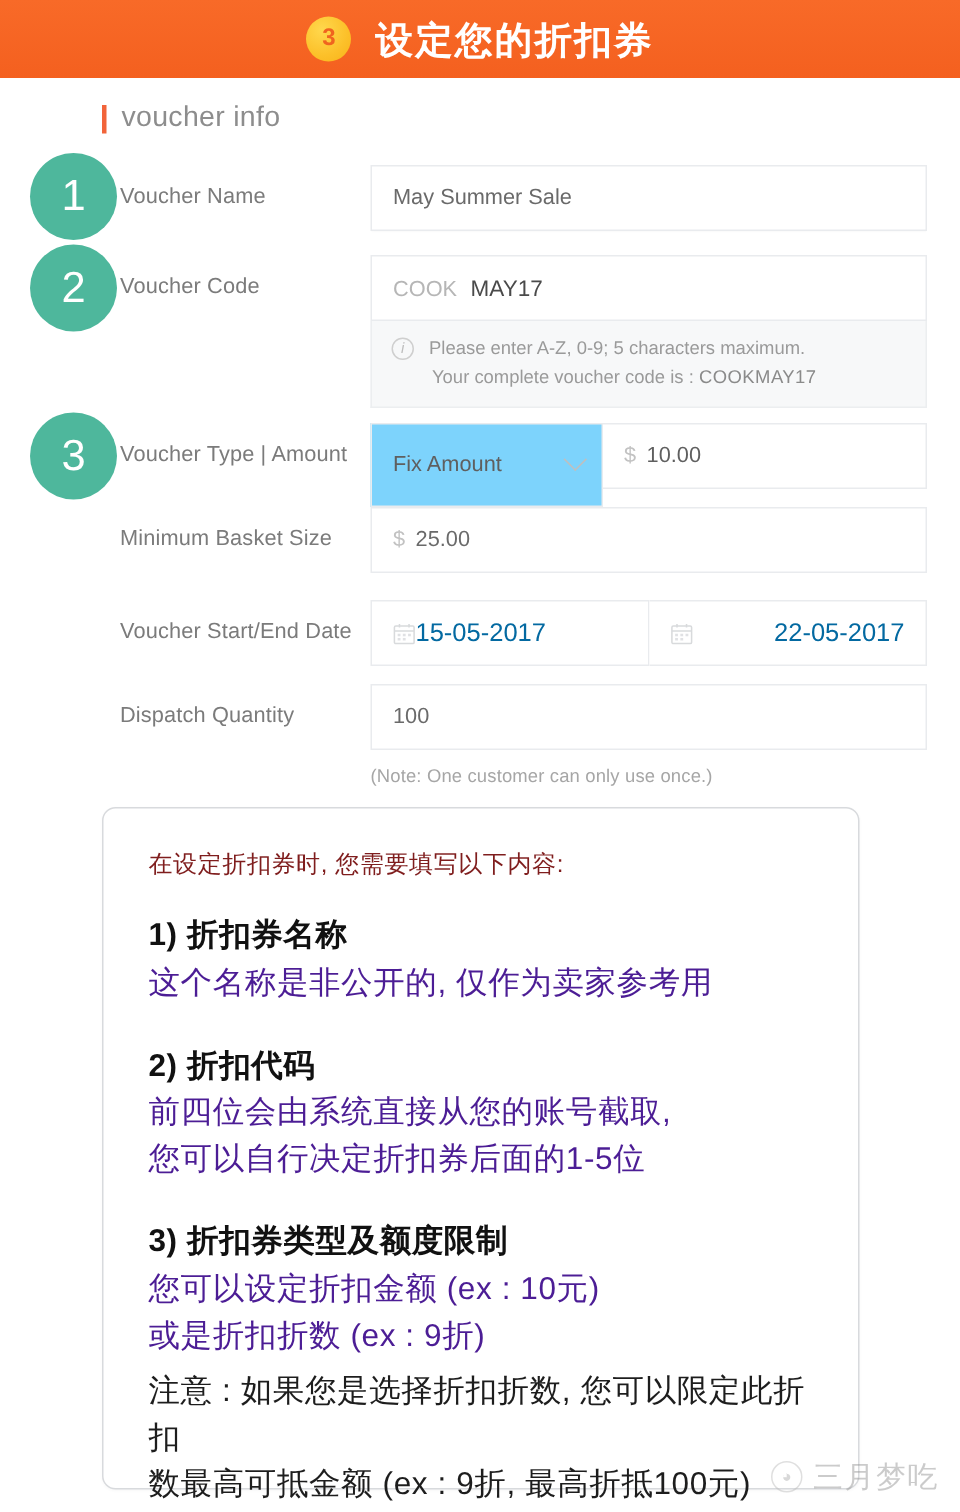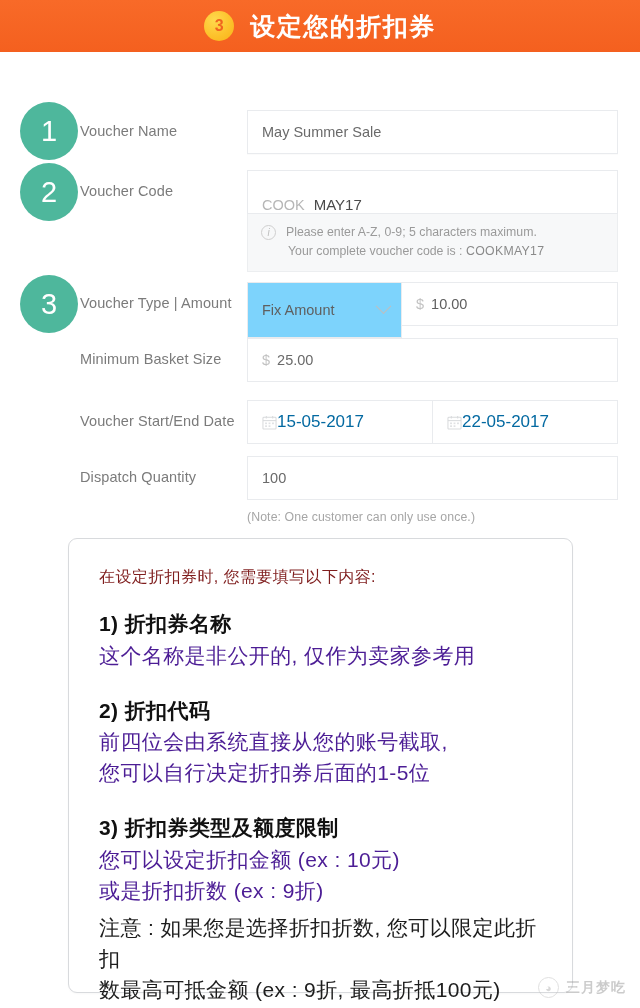--- a/index.html
+++ b/index.html
@@ -111,21 +111,21 @@
   }
   .input-box {
     position: absolute;
     left: 247px;
     width: 371px;
     height: 44px;
     border: 1px solid #e9ebee;
     background: #ffffff;
     display: flex;
     align-items: center;
-    padding: 0 14px;
+    padding: 12px 14px;
     font-size: 14.5px;
     color: #6a6a6a;
   }
   .input-box.shadowed { box-shadow: 0 1px 1px rgba(0,0,0,0.015); }
 
   .prefix { color: #b6b6b6; margin-right: 9px; font-size: 14.5px; }
   .value-strong { color: #4a4a4a; font-size: 15px; }
 
   
   .hint-box {
@@ -199,21 +199,21 @@
     height: 44px;
     border: 1px solid #e9ebee;
     background: #ffffff;
     display: flex;
     align-items: center;
     padding: 0 14px;
     font-size: 17px;
     color: #0369a1;
   }
   .date-l { left: 247px; width: 186px; }
-  .date-r { left: 433px; width: 185px; border-left: none; }
+  .date-r { left: 433px; width: 185px; border-left: none; justify-content: space-between; }
   .cal-icon { flex: 0 0 auto; opacity: .55; }
 
   .note {
     position: absolute;
     left: 247px;
     font-size: 12.3px;
     color: #a6a6a6;
     letter-spacing: .1px;
   }
 
@@ -270,34 +270,38 @@
     opacity: .45;
     z-index: 5;
   }
   .wm-icon {
     width: 21px; height: 21px;
     border-radius: 50%;
     border: 1px solid #b9b9b9;
     display: flex; align-items: center; justify-content: center;
     font-size: 11px; color: #a9a9a9;
   }
-  .wm-text { font-size: 14px; color: #8e8e8e; letter-spacing: 1px; font-weight: bold; }
+  .wm-text { font-size: 20px; color: #8e8e8e; letter-spacing: 1px; }
 </style>
 </head>
 <body>
 
 <div class="page">
 
   <div class="header">
     <div class="step-badge">3</div>
     <div class="header-title">设定您的折扣券</div>
   </div>
 
   <div class="form-wrap">
 
+    <div class="section-title">
+      <span class="section-bar"></span>
+      <span class="section-title-text">voucher info</span>
+    </div>
 
     <div class="circle-step c1">1</div>
     <div class="circle-step c2">2</div>
     <div class="circle-step c3">3</div>
 
     <div class="row" style="top:58px;height:44px;">
       <div class="field-label" style="top:13px;">Voucher Name</div>
       <div class="input-box shadowed" style="top:0;">
         <span>May Summer Sale</span>
       </div>

